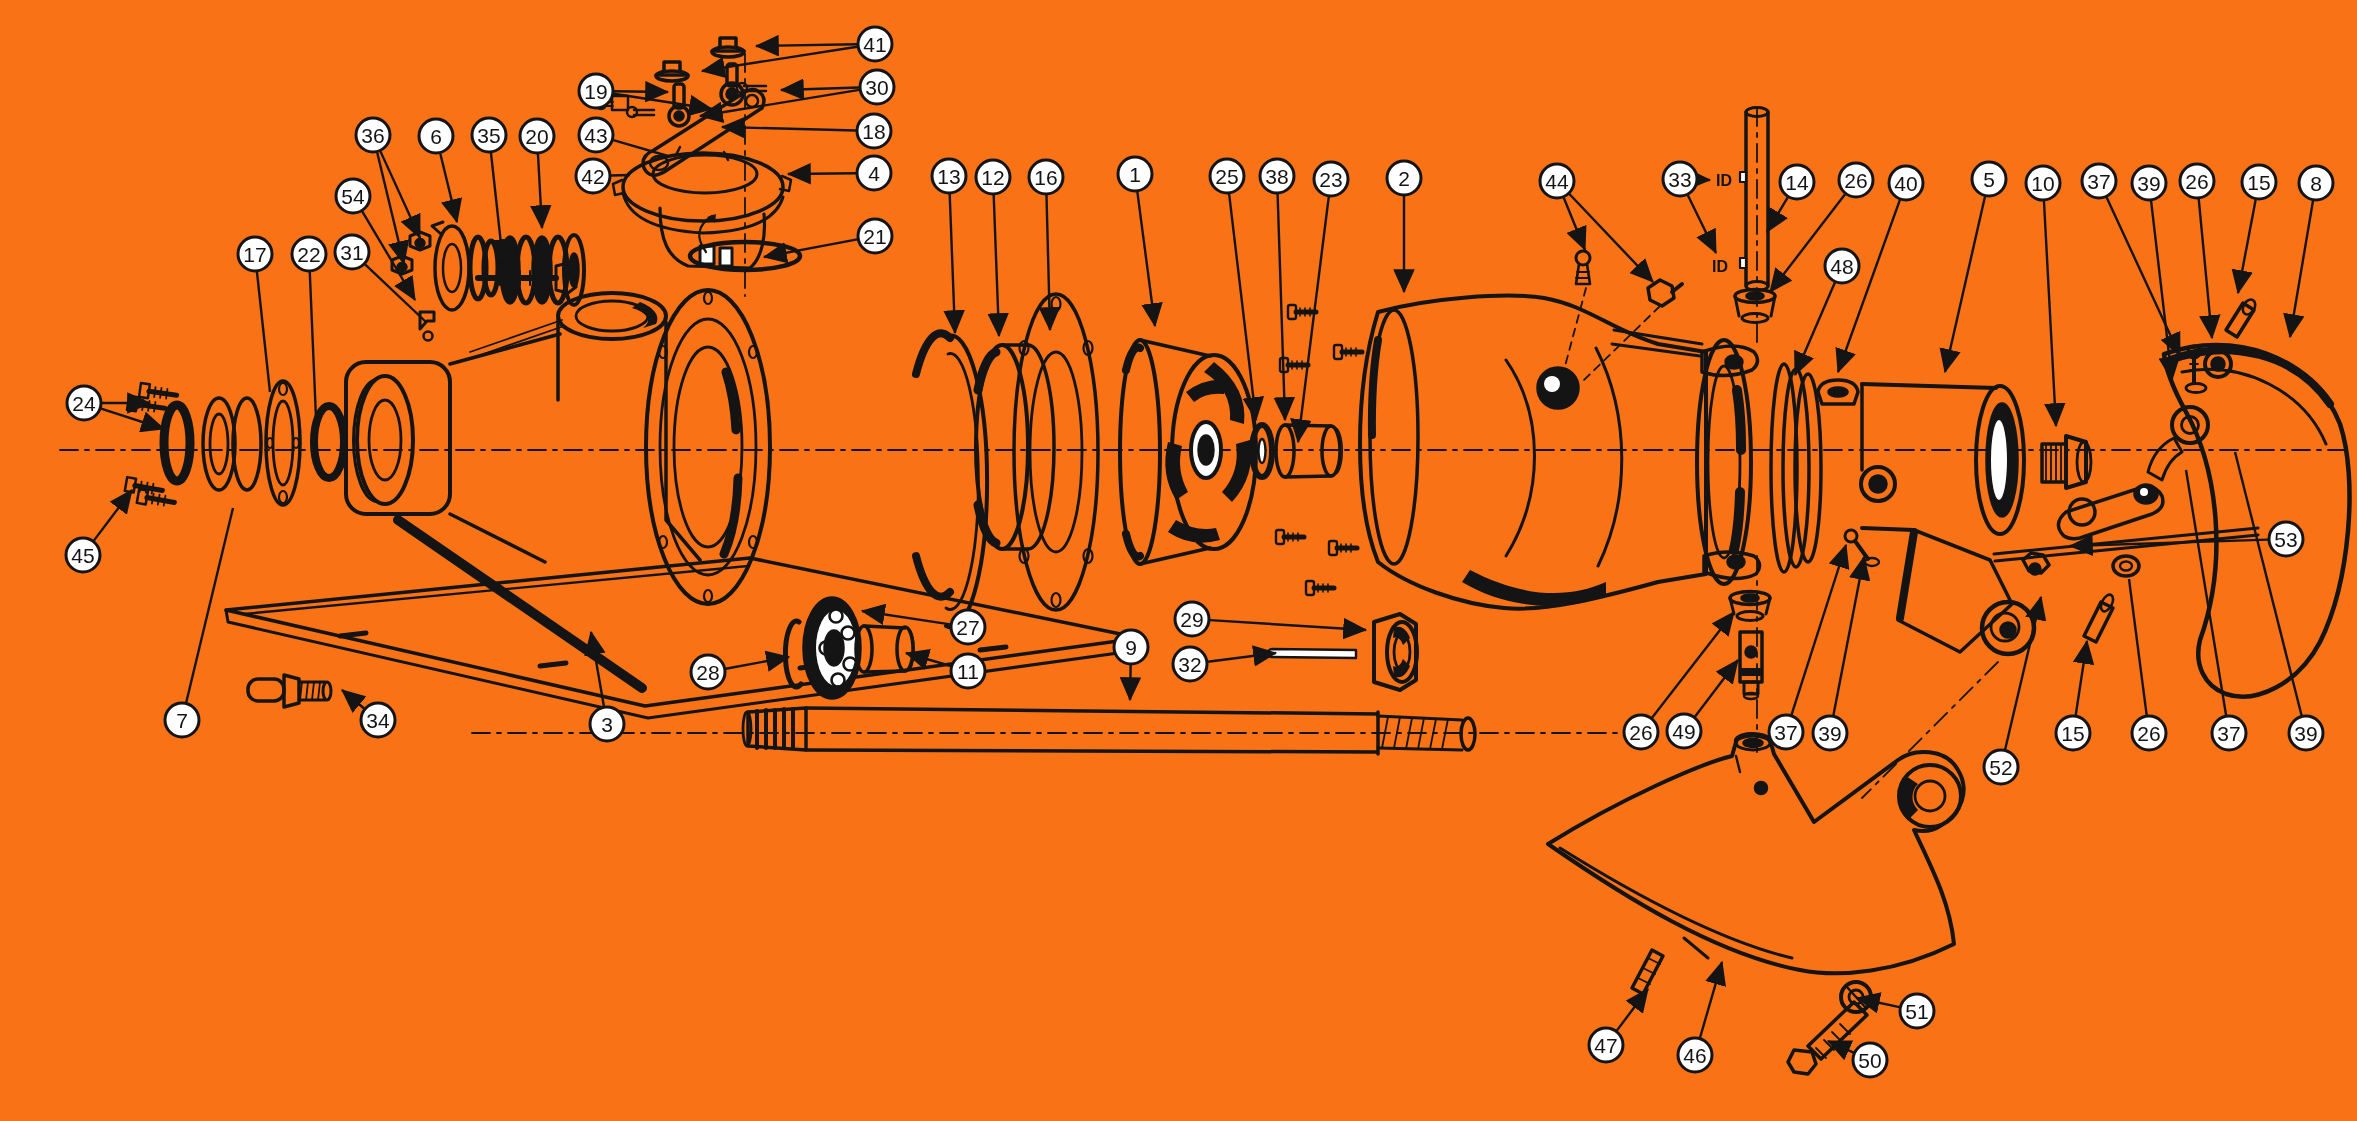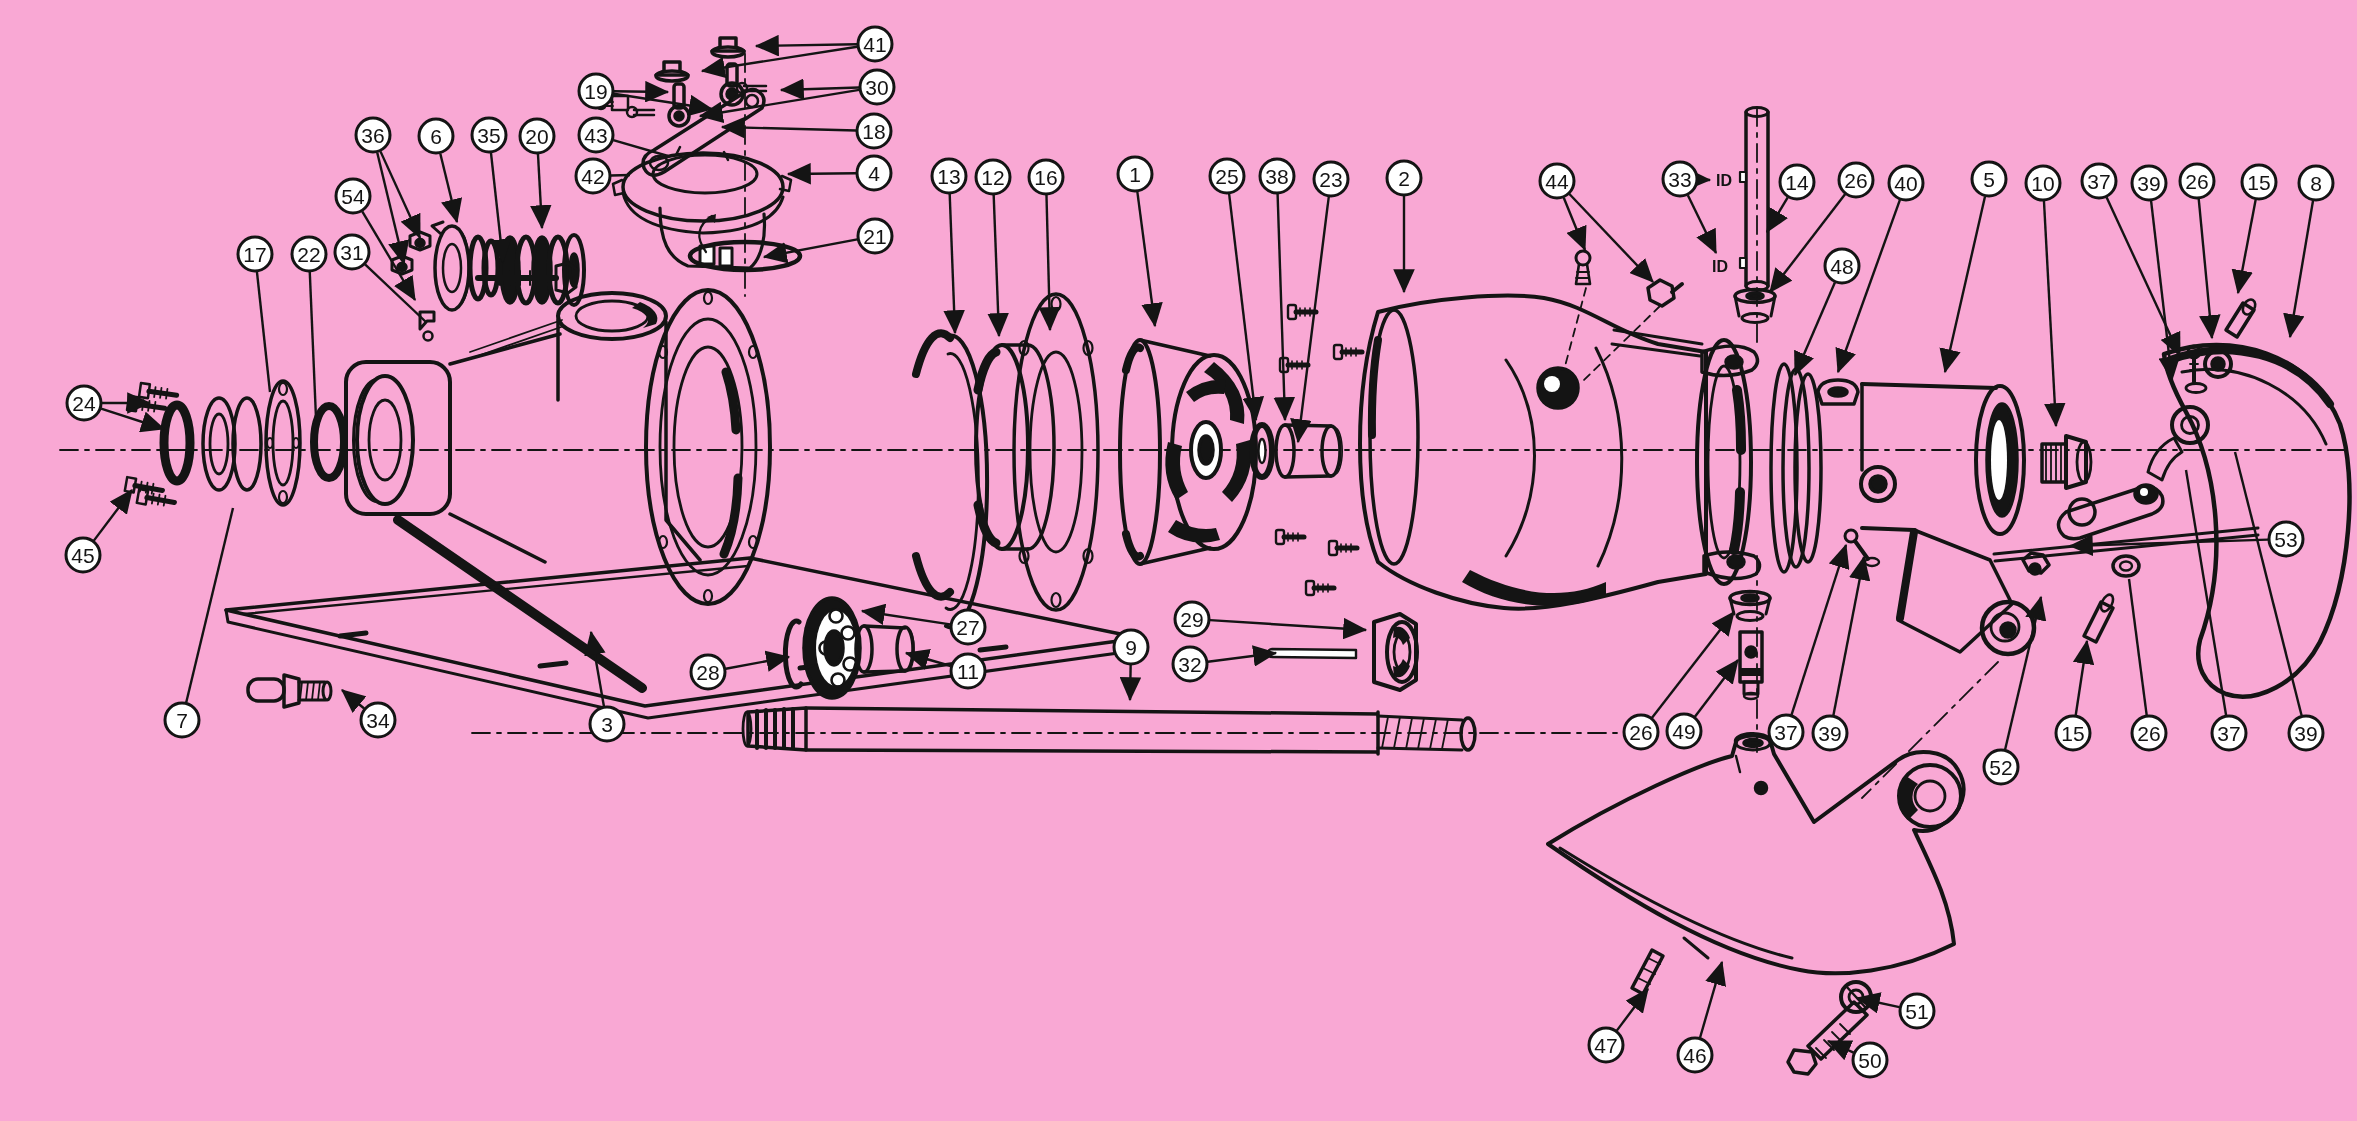--- a/index.html
+++ b/index.html
@@ -1,16 +1,16 @@
 <!DOCTYPE html>
 <html><head>
 <meta charset="utf-8">
 <style>
   html,body{margin:0;padding:0;background:#e8e8e8;}
-  #page{position:relative;width:2357px;height:1121px;background:#f9a8d4;overflow:hidden;
+  #page{position:relative;width:2357px;height:1121px;background:#f97316;overflow:hidden;
         font-family:"Liberation Sans", sans-serif;}
   svg{position:absolute;left:0;top:0;}
   .balloon circle{fill:#ffffff;stroke:#141414;stroke-width:3;}
   .balloon text{fill:#141414;font-family:"Liberation Sans",sans-serif;font-size:21px;
                 text-anchor:middle;}
   .leader{stroke:#141414;stroke-width:2.4;fill:none;}
   .anno{fill:#141414;font-family:"Liberation Sans",sans-serif;font-size:16px;font-weight:bold;
         text-anchor:middle;}
 </style>
 </head>

